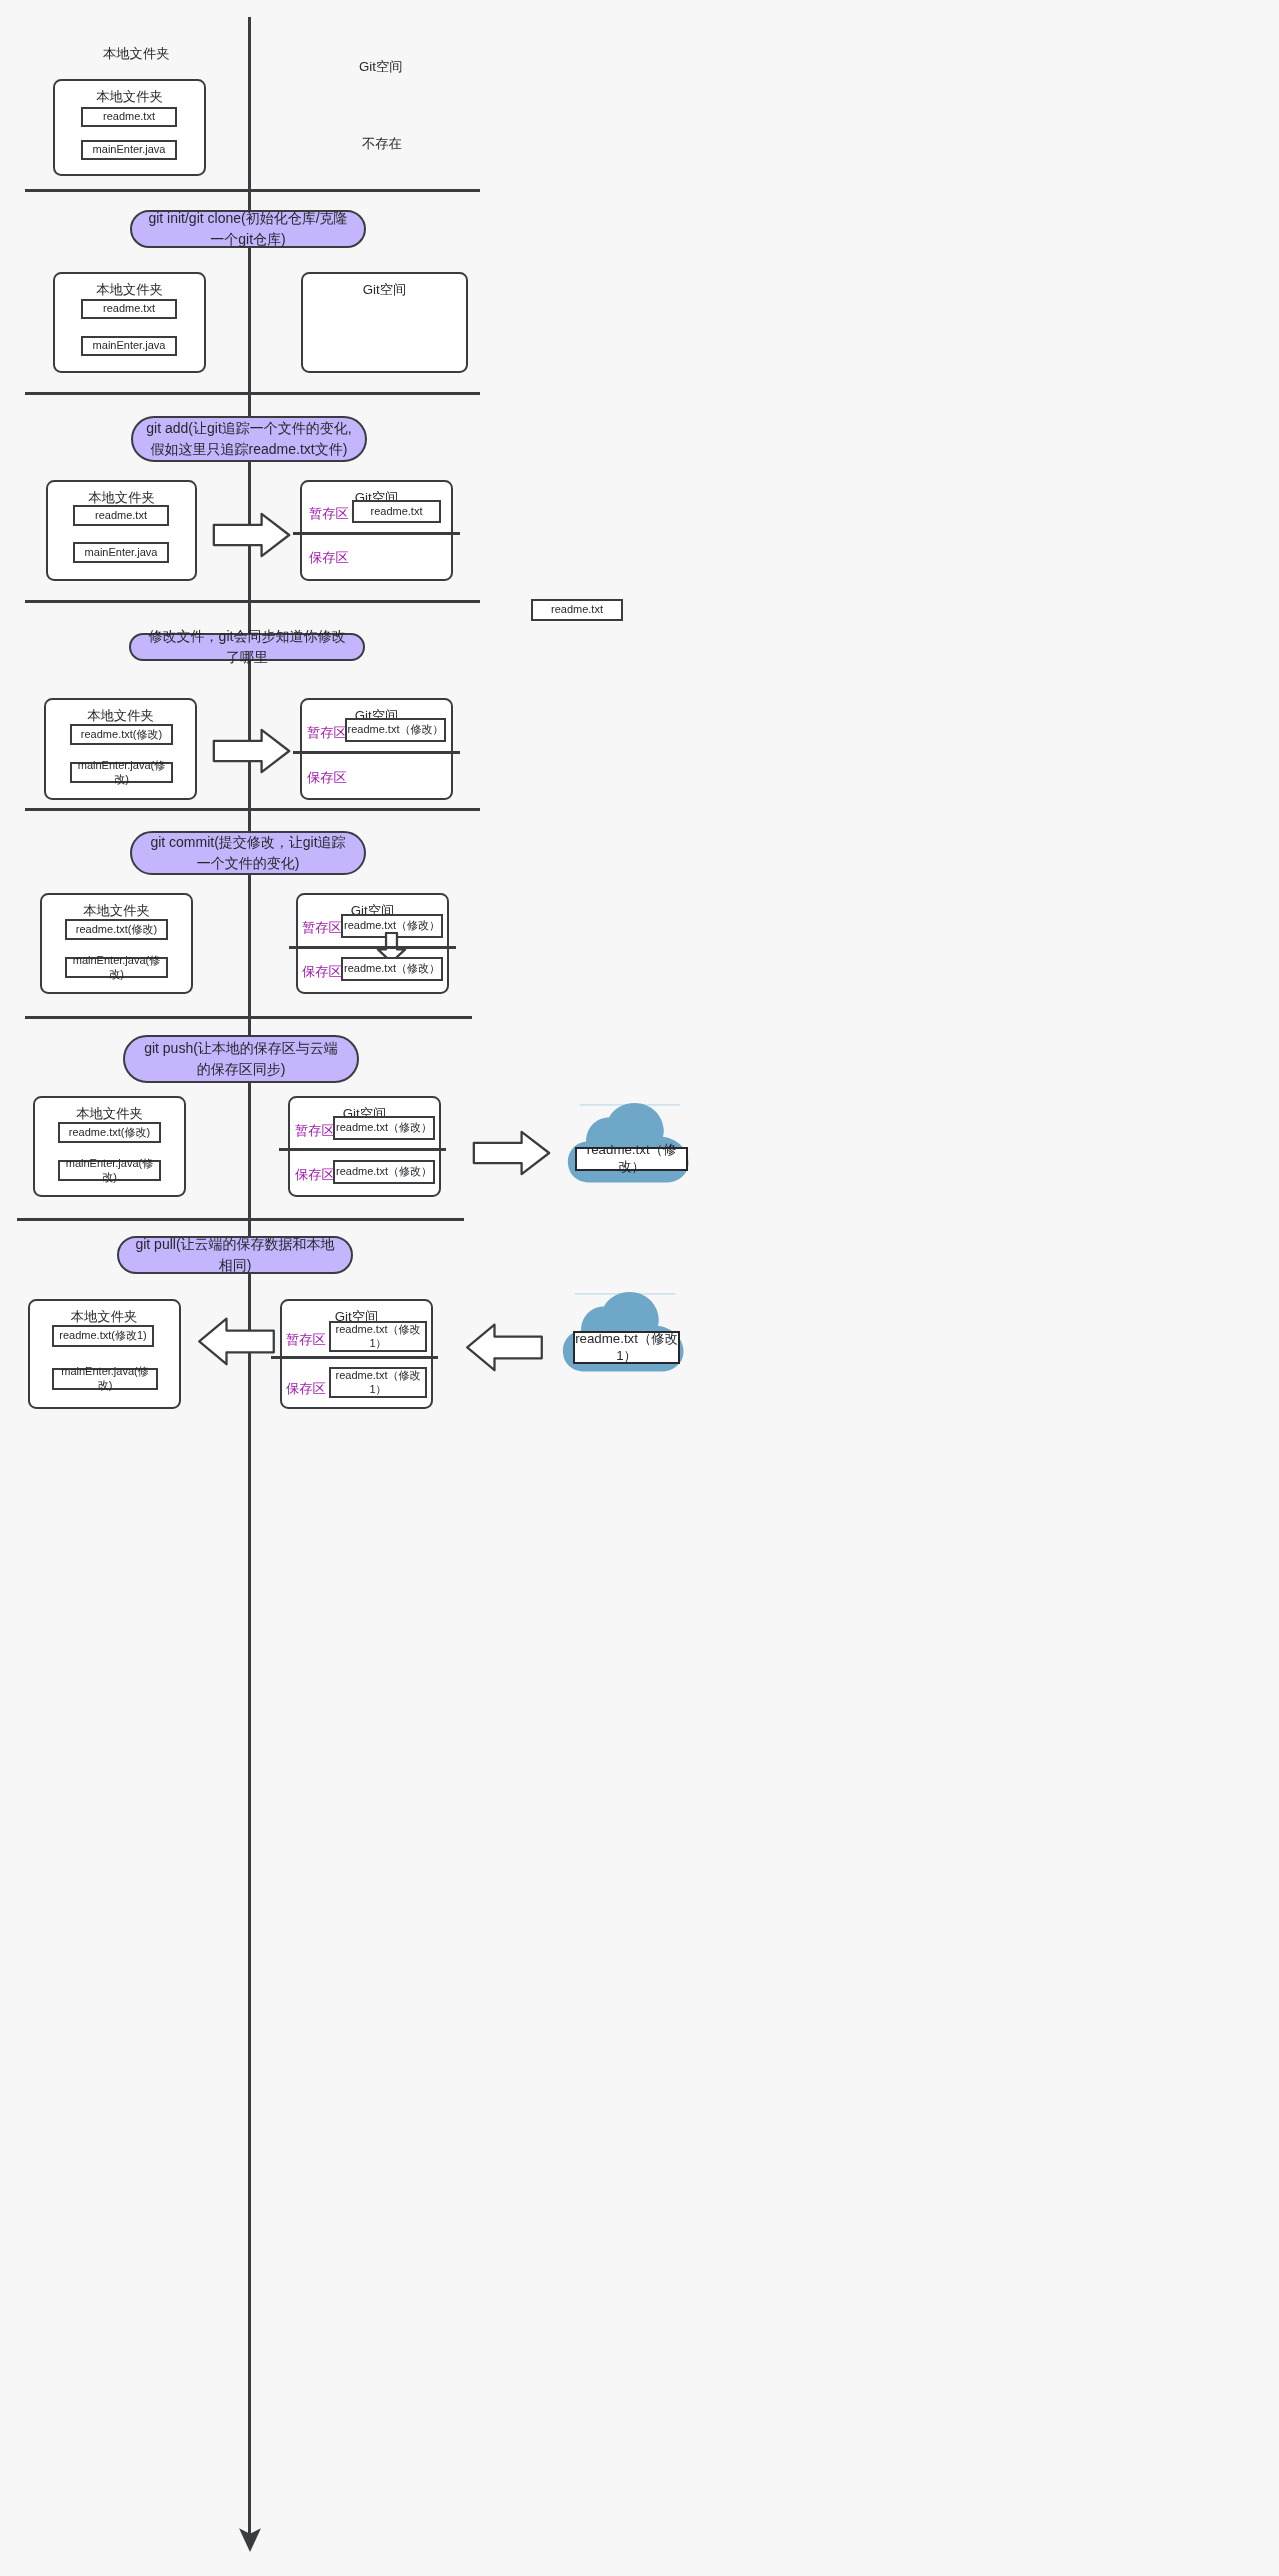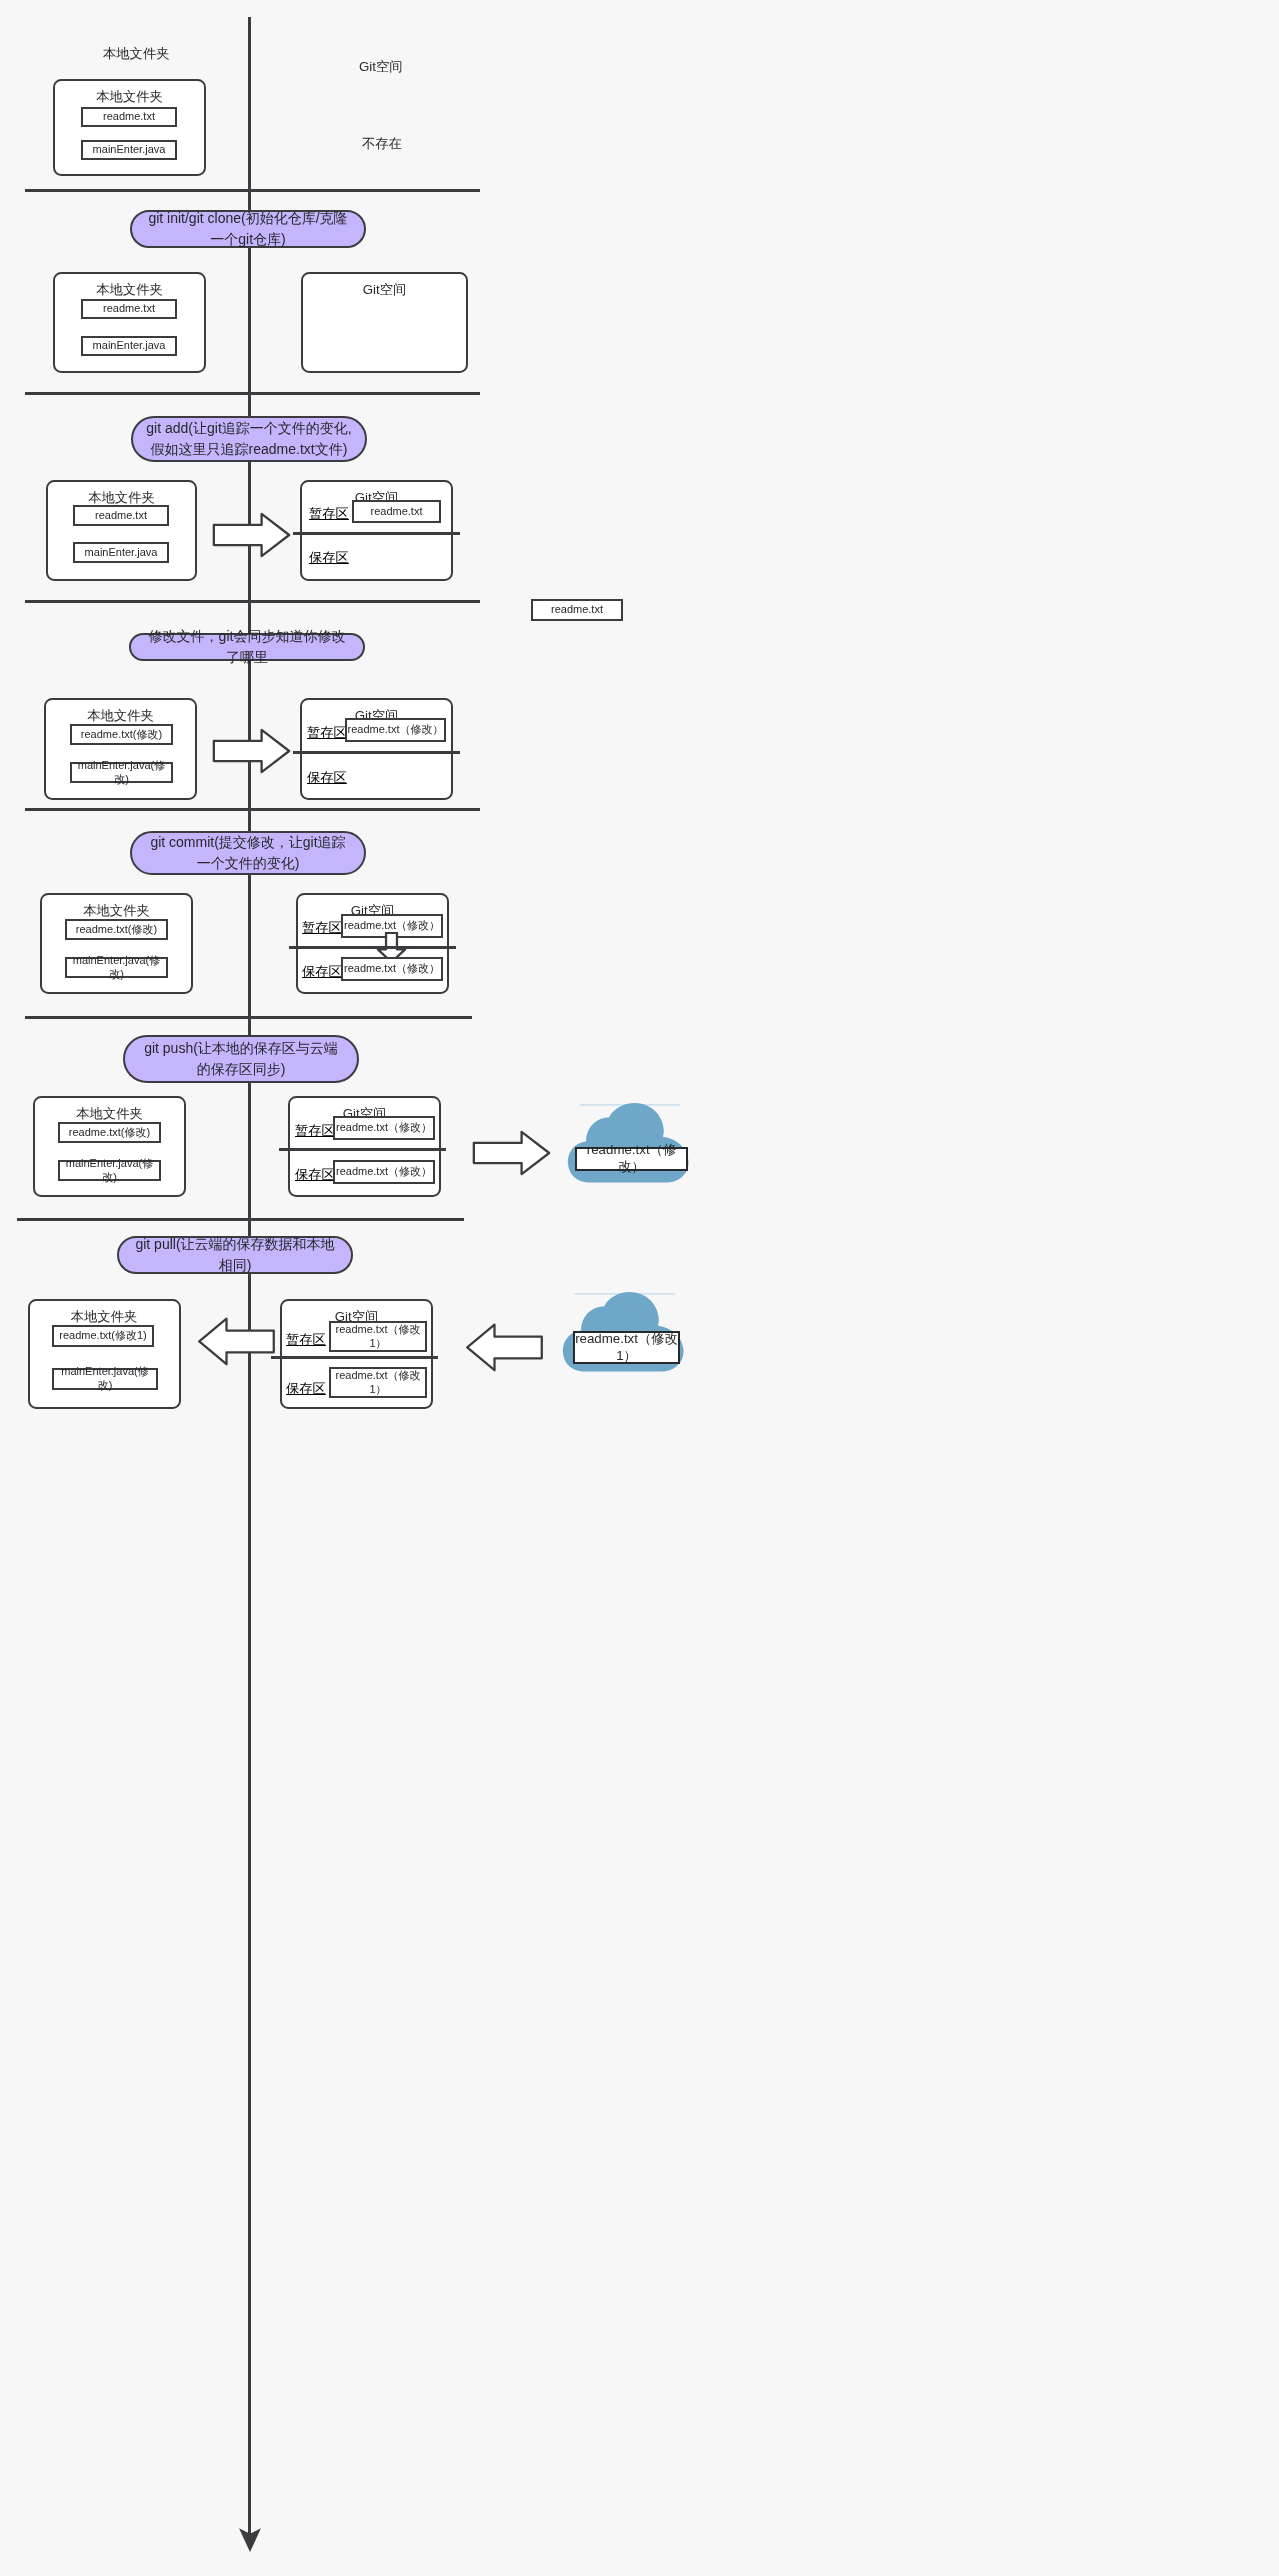--- a/index.html
+++ b/index.html
@@ -66,24 +66,23 @@
     align-items:center;
     justify-content:center;
     text-align:center;
     font-size:11px;
     line-height:1.25;
     z-index:4;
   }
   .zone-label{
     position:absolute;
     font-size:13.3px;
-    color:#000000;
+    color:#a21caf;
     white-space:nowrap;
     z-index:4;
-    text-decoration:underline;
   }
   .plain-label{
     position:absolute;
     font-size:13.3px;
     color:#26282b;
     white-space:nowrap;
   }
   .inner-rule{
     position:absolute;
     height:2.7px;

